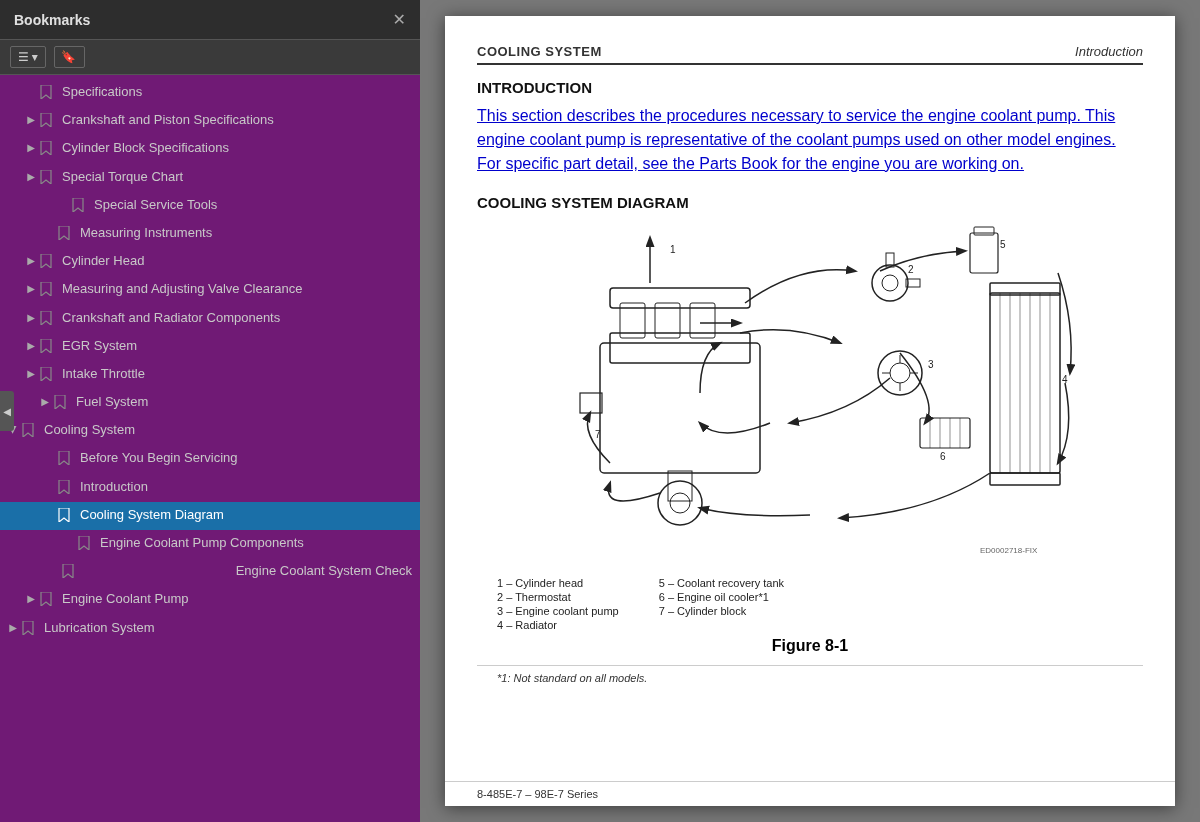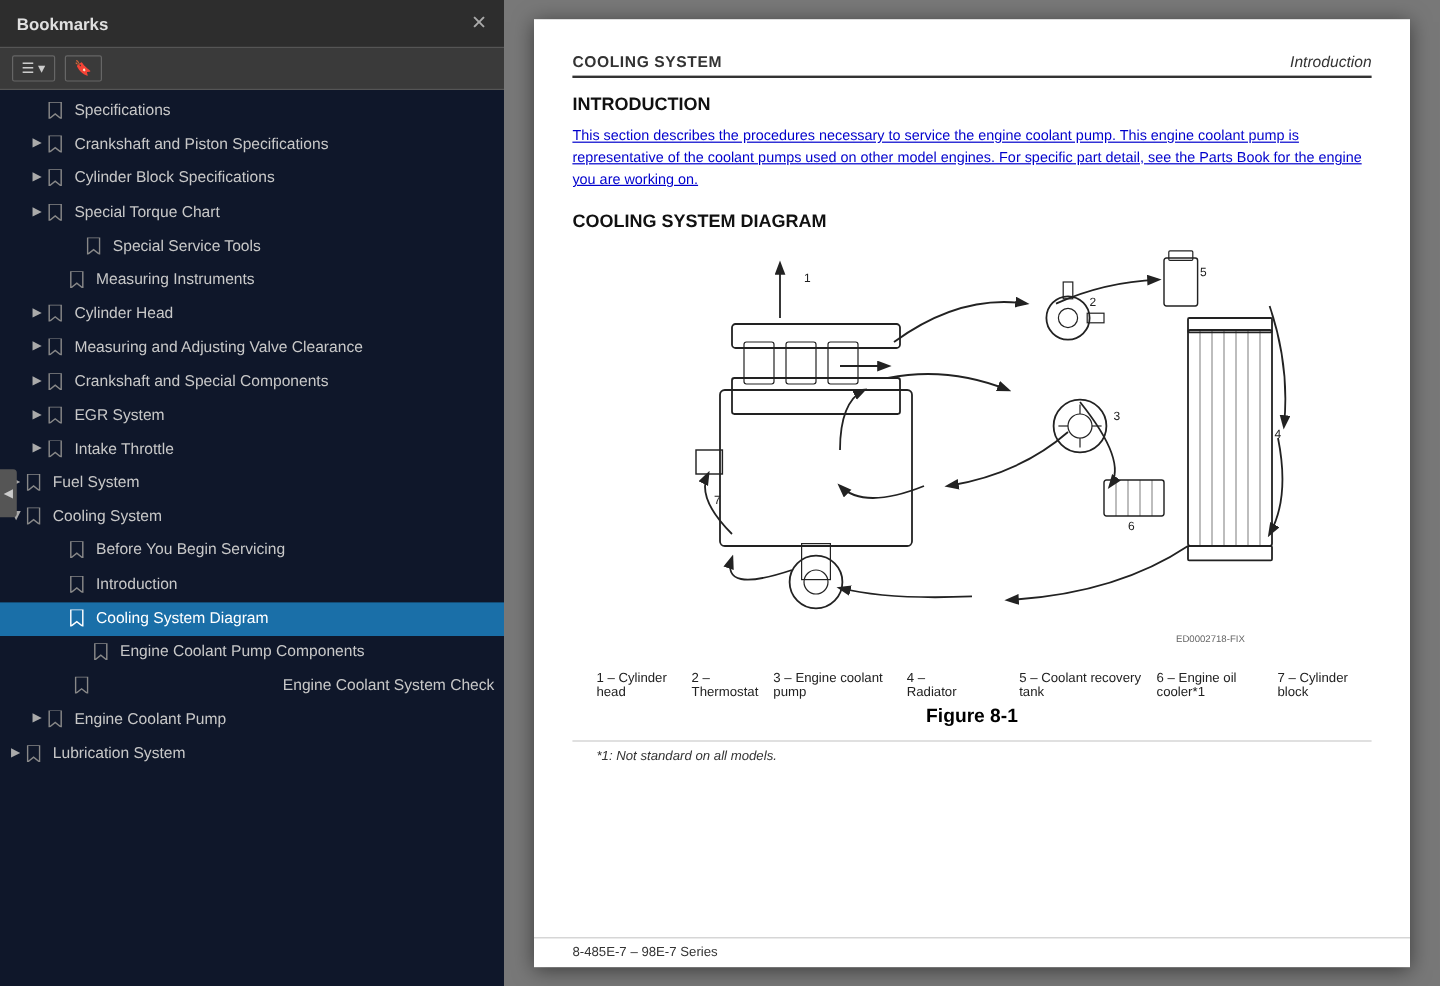--- a/index.html
+++ b/index.html
@@ -2,21 +2,21 @@
 <html><head>
   <meta charset="utf-8">
   <style>
     * { box-sizing: border-box; margin: 0; padding: 0; }
     body { font-family: Arial, sans-serif; display: flex; height: 822px; width: 1200px; overflow: hidden; background: #3c3c3c; }
 
     
     #sidebar {
       width: 420px;
       min-width: 420px;
-      background: #0f172a;
+      background: #701a75;
       display: flex;
       flex-direction: column;
       color: #d0d0d0;
       height: 822px;
       overflow: hidden;
     }
 
     #sidebar-header {
       background: #2d2d2d;
       padding: 10px 14px;
@@ -184,21 +184,21 @@
     }
 
     .section-title {
       font-size: 15px;
       font-weight: bold;
       color: #111;
       margin-bottom: 8px;
     }
 
     .intro-text {
-      font-size: 12px;
+      font-size: 16px;
       color: #0000cc;
       line-height: 1.5;
       margin-bottom: 18px;
       text-decoration: underline;
     }
 
     .diagram-title {
       font-size: 15px;
       font-weight: bold;
       color: #111;
@@ -219,21 +219,21 @@
 
     .legend-area {
       display: flex;
       gap: 40px;
       font-size: 11px;
       color: #222;
       margin-bottom: 6px;
       padding-left: 20px;
     }
 
-    .legend-col { display: flex; gap: 2px; }
+    .legend-col { display: flex; flex-direction: column; gap: 2px; }
 
     .figure-label {
       text-align: center;
       font-weight: bold;
       font-size: 16px;
       margin-bottom: 10px;
     }
 
     .footnote {
       font-size: 11px;
@@ -326,37 +326,37 @@
         <span class="bookmark-icon"><svg width="12" height="14" viewBox="0 0 12 14">
             <path d="M1,0 L11,0 L11,14 L6,10 L1,14 Z" fill="none" stroke="#888" stroke-width="1.2"></path>
           </svg></span>
         <span class="label">Measuring and Adjusting Valve Clearance</span>
       </div>
       <div class="tree-item" style="padding-left: 22px;">
         <span class="arrow">▶</span>
         <span class="bookmark-icon"><svg width="12" height="14" viewBox="0 0 12 14">
             <path d="M1,0 L11,0 L11,14 L6,10 L1,14 Z" fill="none" stroke="#888" stroke-width="1.2"></path>
           </svg></span>
-        <span class="label">Crankshaft and Special Components</span>
+        <span class="label">Crankshaft and Radiator Components</span>
       </div>
       <div class="tree-item" style="padding-left: 22px;">
         <span class="arrow">▶</span>
         <span class="bookmark-icon"><svg width="12" height="14" viewBox="0 0 12 14">
             <path d="M1,0 L11,0 L11,14 L6,10 L1,14 Z" fill="none" stroke="#888" stroke-width="1.2"></path>
           </svg></span>
         <span class="label">EGR System</span>
       </div>
       <div class="tree-item" style="padding-left: 22px;">
         <span class="arrow">▶</span>
         <span class="bookmark-icon"><svg width="12" height="14" viewBox="0 0 12 14">
             <path d="M1,0 L11,0 L11,14 L6,10 L1,14 Z" fill="none" stroke="#888" stroke-width="1.2"></path>
           </svg></span>
         <span class="label">Intake Throttle</span>
       </div>
-      <div class="tree-item" style="padding-left: 4px;">
+      <div class="tree-item" style="padding-left: 4px; margin-left: 32px;">
         <span class="arrow">▶</span>
         <span class="bookmark-icon"><svg width="12" height="14" viewBox="0 0 12 14">
             <path d="M1,0 L11,0 L11,14 L6,10 L1,14 Z" fill="none" stroke="#888" stroke-width="1.2"></path>
           </svg></span>
         <span class="label">Fuel System</span>
       </div>
       <div class="tree-item" style="padding-left: 4px;">
         <span class="arrow expanded">▶</span>
         <span class="bookmark-icon"><svg width="12" height="14" viewBox="0 0 12 14">
             <path d="M1,0 L11,0 L11,14 L6,10 L1,14 Z" fill="none" stroke="#888" stroke-width="1.2"></path>

